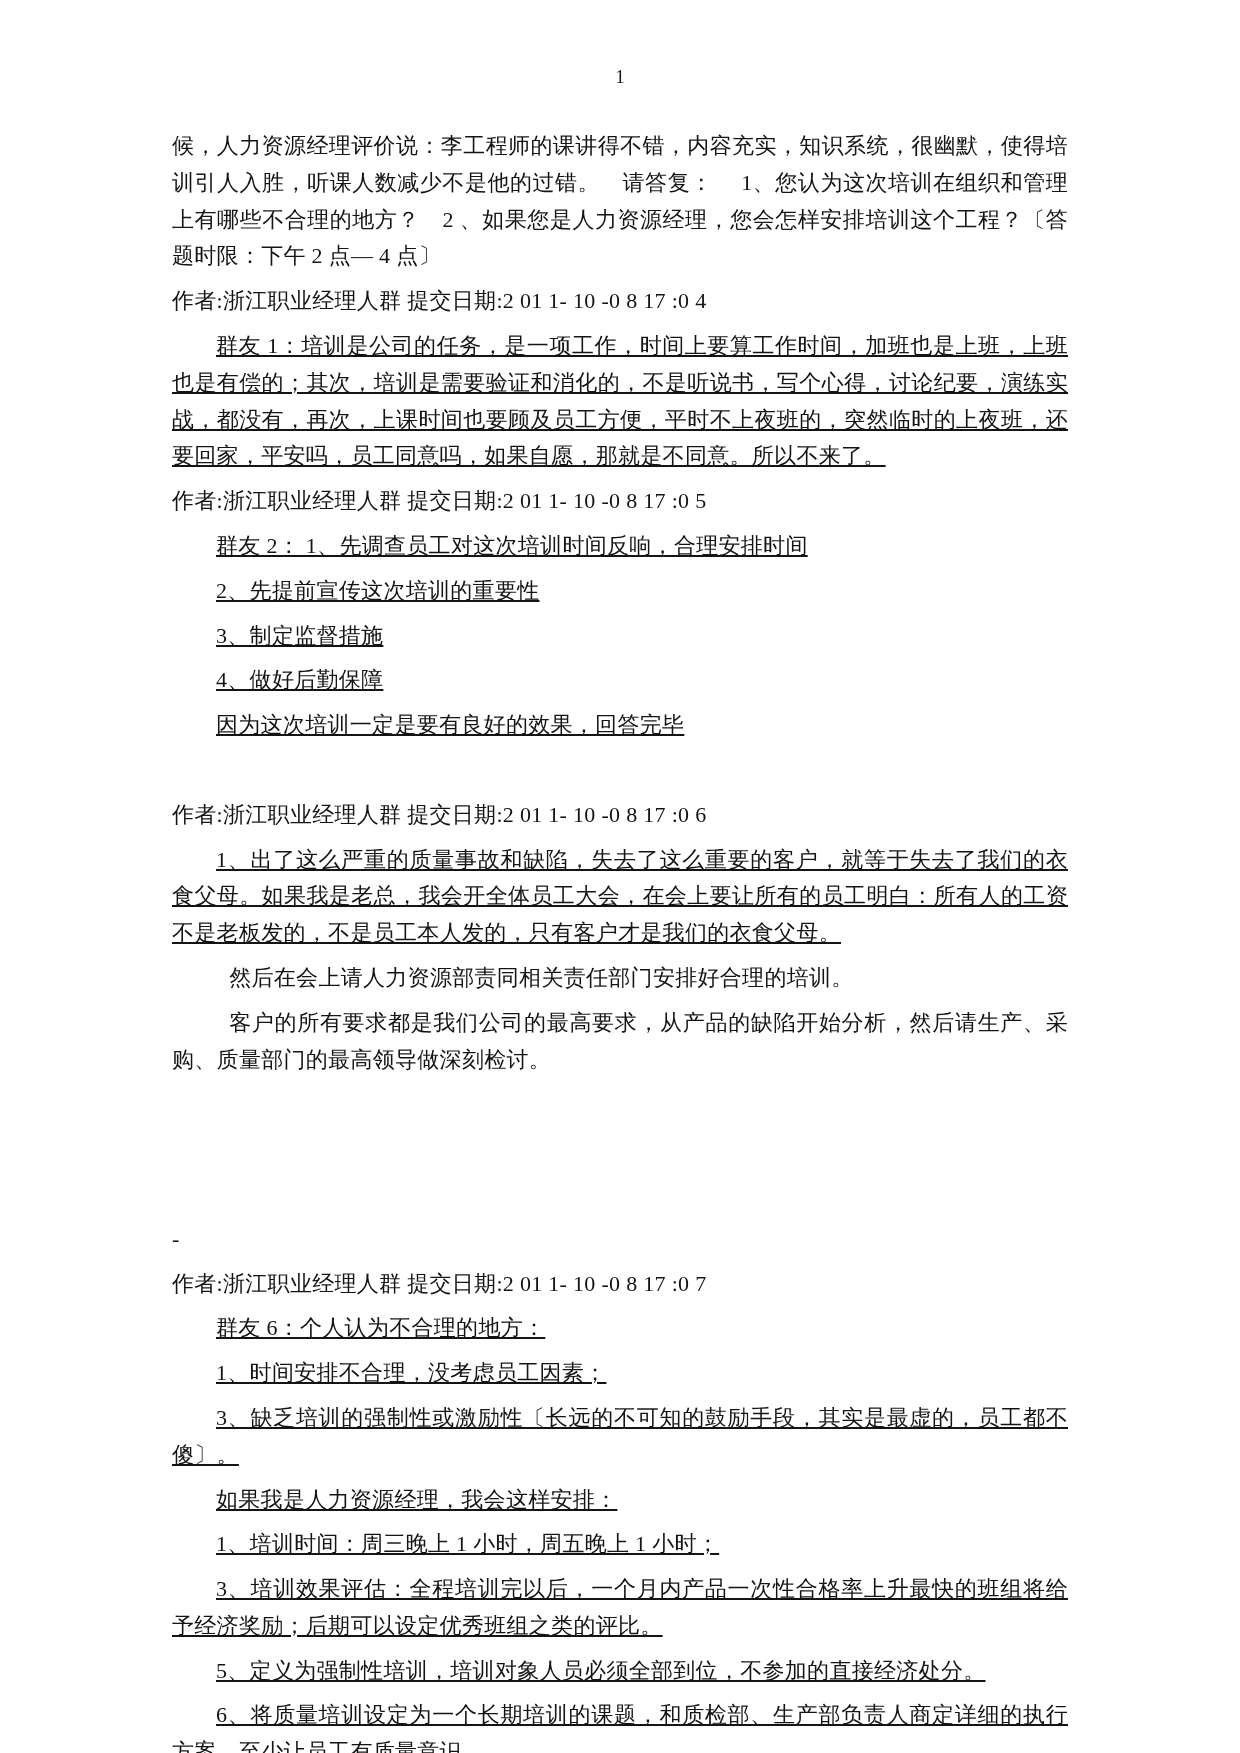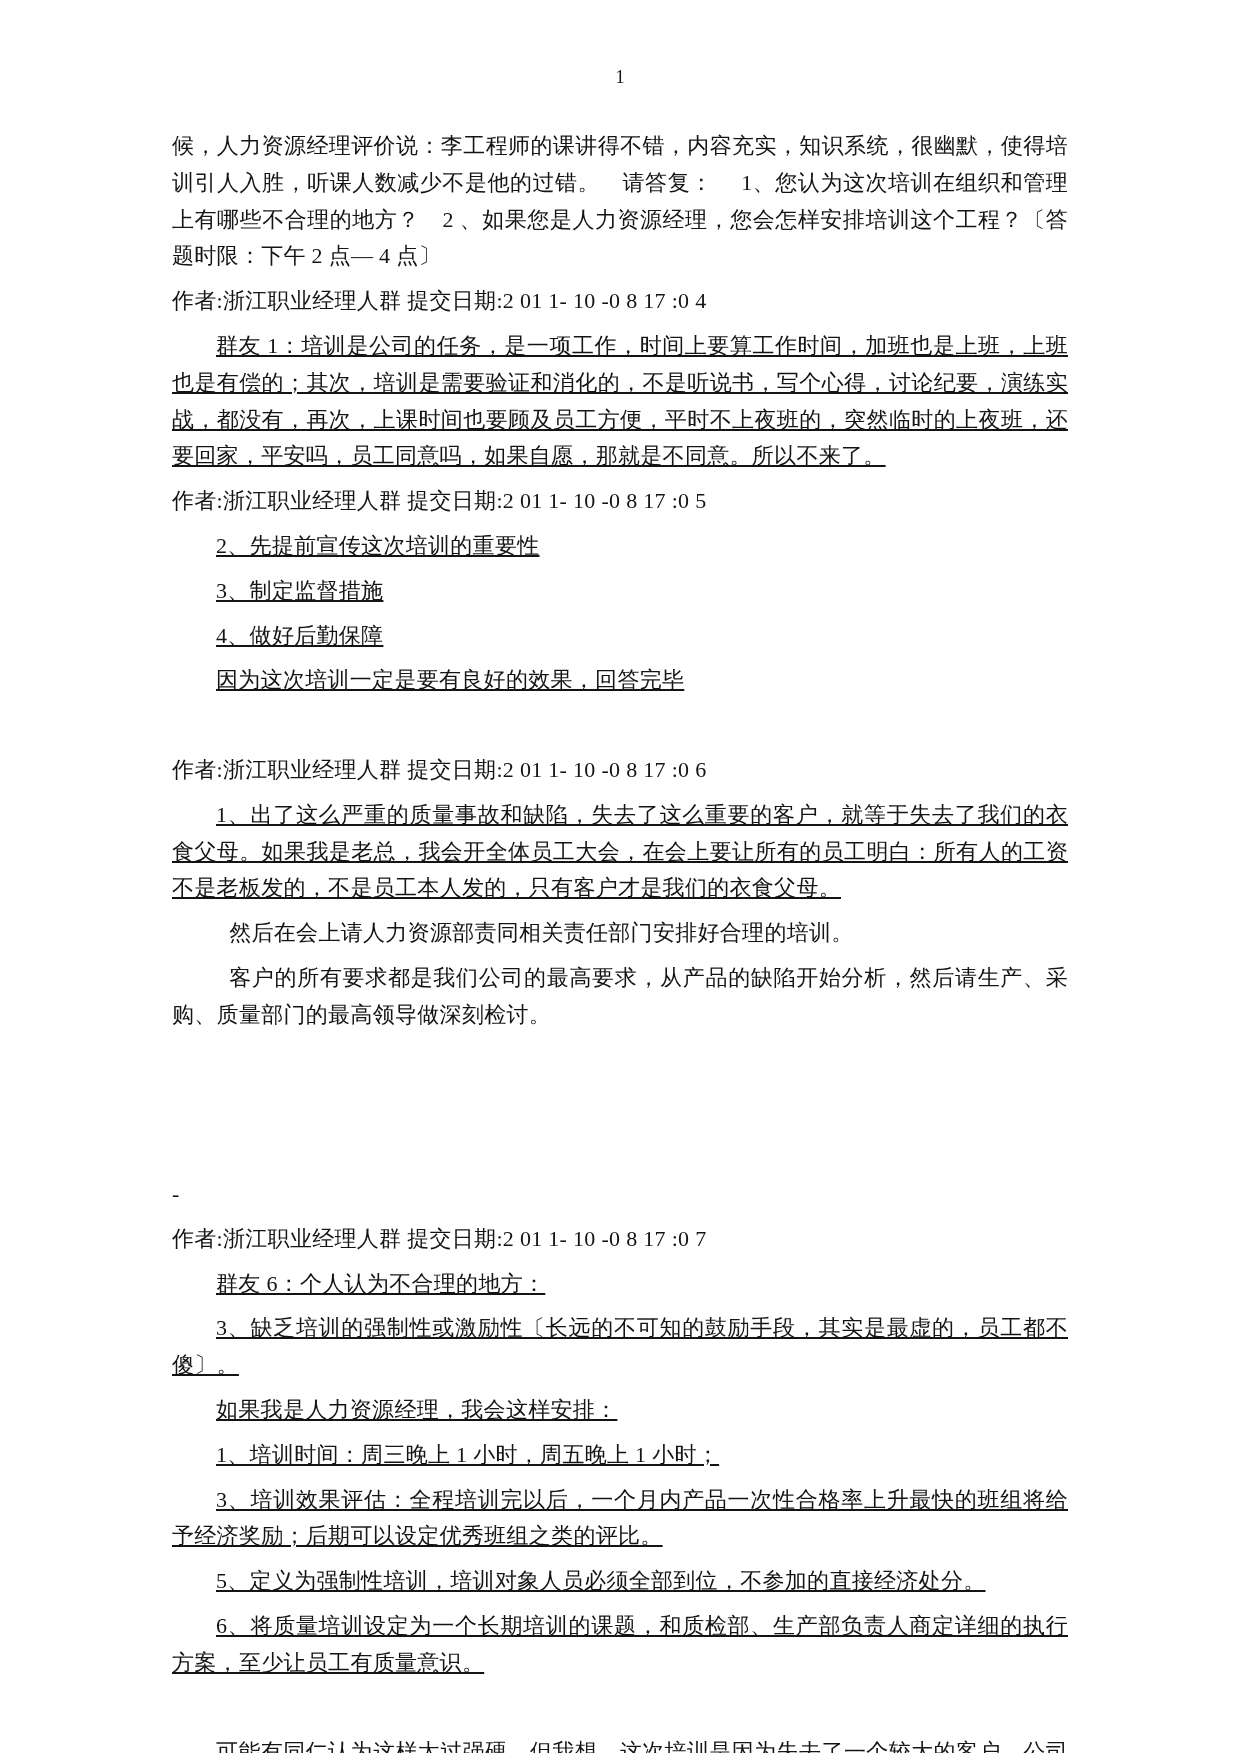--- a/index.html
+++ b/index.html
@@ -43,35 +43,37 @@
 </head>
 <body>
 
 <div class="page">
   <div class="page-number">1</div>
   <div class="content">
       <p class="flush">候，人力资源经理评价说：李工程师的课讲得不错，内容充实，知识系统，很幽默，使得培训引人入胜，听课人数减少不是他的过错。　请答复：　 1、您认为这次培训在组织和管理上有哪些不合理的地方？　2 、如果您是人力资源经理，您会怎样安排培训这个工程？〔答题时限：下午 2 点— 4 点〕</p>
       <p class="flush">作者:浙江职业经理人群 提交日期:2 01 1- 10 -0 8  17 :0 4</p>
       <p class="indent">群友 1：培训是公司的任务，是一项工作，时间上要算工作时间，加班也是上班，上班也是有偿的；其次，培训是需要验证和消化的，不是听说书，写个心得，讨论纪要，演练实战，都没有，再次，上课时间也要顾及员工方便，平时不上夜班的，突然临时的上夜班，还要回家，平安吗，员工同意吗，如果自愿，那就是不同意。所以不来了。</p>
       <p class="flush">作者:浙江职业经理人群 提交日期:2 01 1- 10 -0 8  17 :0 5</p>
+      <p class="indent">群友 2： 1、先调查员工对这次培训时间反响，合理安排时间</p>
       <p class="indent">2、先提前宣传这次培训的重要性</p>
       <p class="indent">3、制定监督措施</p>
       <p class="indent">4、做好后勤保障</p>
       <p class="indent">因为这次培训一定是要有良好的效果，回答完毕</p>
       <p class="blank"></p>
       <p class="flush">作者:浙江职业经理人群 提交日期:2 01 1- 10 -0 8  17 :0 6</p>
       <p class="indent">1、出了这么严重的质量事故和缺陷，失去了这么重要的客户，就等于失去了我们的衣食父母。如果我是老总，我会开全体员工大会，在会上要让所有的员工明白：所有人的工资不是老板发的，不是员工本人发的，只有客户才是我们的衣食父母。</p>
       <p class="indent-deep">然后在会上请人力资源部责同相关责任部门安排好合理的培训。</p>
       <p class="indent-deep">客户的所有要求都是我们公司的最高要求，从产品的缺陷开始分析，然后请生产、采购、质量部门的最高领导做深刻检讨。</p>
       <p class="blank"></p>
       <p class="blank"></p>
       <p class="blank"></p>
       <p class="flush">-</p>
       <p class="flush">作者:浙江职业经理人群 提交日期:2 01 1- 10 -0 8  17 :0 7</p>
       <p class="indent">群友 6：个人认为不合理的地方：</p>
+      <p class="indent">1、时间安排不合理，没考虑员工因素；</p>
       <p class="indent">3、缺乏培训的强制性或激励性〔长远的不可知的鼓励手段，其实是最虚的，员工都不傻〕。</p>
       <p class="indent">如果我是人力资源经理，我会这样安排：</p>
       <p class="indent">1、培训时间：周三晚上 1 小时，周五晚上 1 小时；</p>
       <p class="indent">3、培训效果评估：全程培训完以后，一个月内产品一次性合格率上升最快的班组将给予经济奖励；后期可以设定优秀班组之类的评比。</p>
       <p class="indent">5、定义为强制性培训，培训对象人员必须全部到位，不参加的直接经济处分。</p>
       <p class="indent">6、将质量培训设定为一个长期培训的课题，和质检部、生产部负责人商定详细的执行方案，至少让员工有质量意识。</p>
       <p class="blank"></p>
       <p class="indent">可能有同仁认为这样太过强硬，但我想，这次培训是因为失去了一个较大的客户，公司没有客户了，谈何生存。这个问题比较严重，如果继续恶化，失去的客户将会更多，那</p>
     </div>
 </div>

